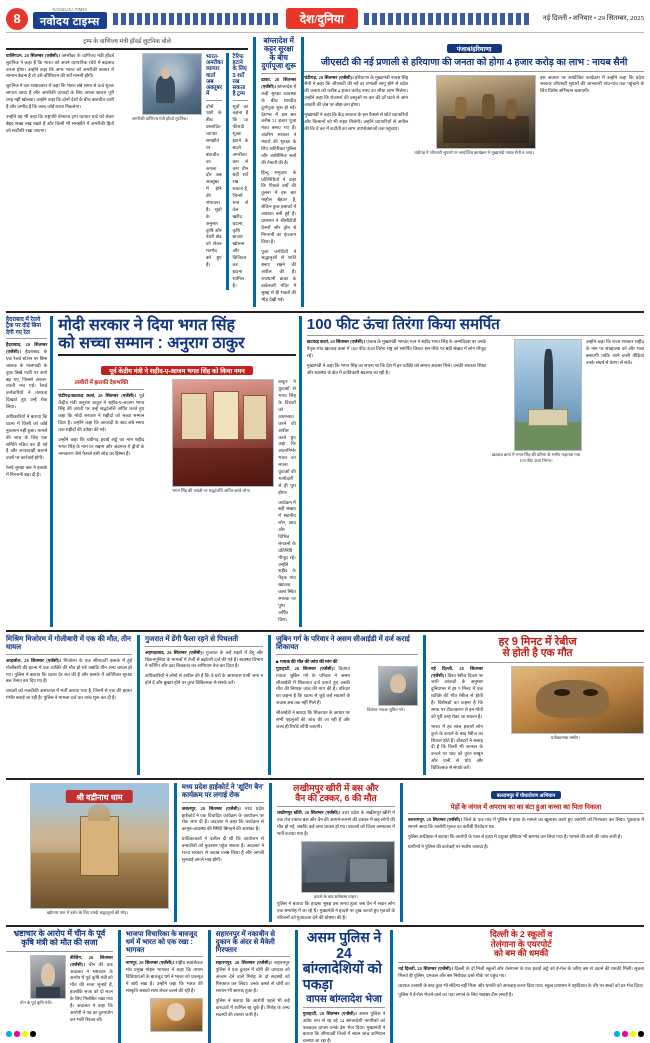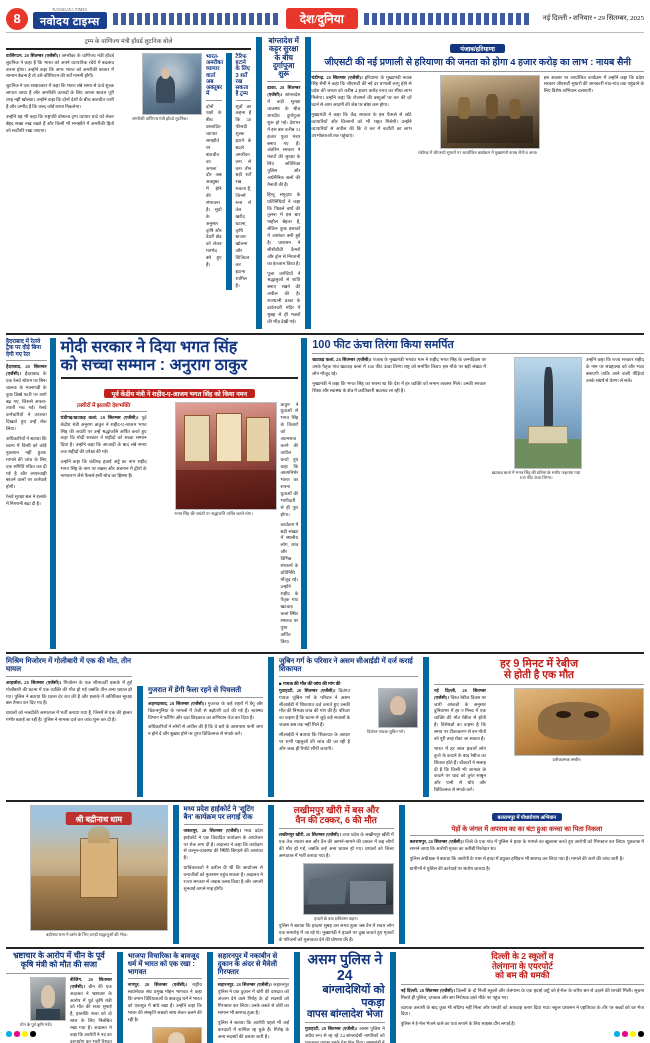--- a/index.html
+++ b/index.html
@@ -33,21 +33,21 @@
     background:repeating-linear-gradient(90deg,#1b3f8f 0 5px,#ffffff 5px 8px); opacity:.85; }
   .section-tag {
     background:#e8372a; color:#fff; font-weight:bold; font-size:12px;
     padding:2px 14px; border-radius:3px; flex:0 0 auto;
   }
   .mast-date { font-size:7px; color:#222; margin-left:6px; flex:0 0 auto; text-align:right; line-height:1.3;}
 
   
   .rule { border-top:1px solid #999; margin:3px 0; }
   .thickrule { border-top:2px solid #222; margin:3px 0; }
-  .vr { border-left:6px solid #0369a1; }
+  .vr { border-left:3px solid #0369a1; }
 
   .hl { font-family:"Liberation Sans", sans-serif; font-weight:bold; color:#111; line-height:1.12; }
   .hl.red { color:#c0211c; }
   .hl.blue { color:#12357f; }
   .kicker { font-size:6.2px; color:#333; line-height:1.25; }
   .body { font-size:4.6px; line-height:1.5; text-align:justify; color:#222; }
   .body p { margin:0 0 3px 0; }
   .dline { font-size:4.6px; font-weight:bold; }
   .cap { font-size:4.2px; color:#333; text-align:center; line-height:1.3; padding-top:1px; }
 
@@ -227,21 +227,21 @@
         <div class="col">
           <div class="body">
             <p>ठाकुर ने युवाओं से भगत सिंह के विचारों को आत्मसात करने की अपील करते हुए कहा कि आत्मनिर्भर भारत का सपना युवाओं की भागीदारी से ही पूरा होगा।</p>
             <p>कार्यक्रम में बड़ी संख्या में स्थानीय लोग, छात्र और विभिन्न संगठनों के प्रतिनिधि मौजूद रहे। उन्होंने शहीद के पैतृक गांव खटकड़ कलां स्थित स्मारक पर पुष्प अर्पित किए।</p>
           </div>
         </div>
       </div>
     </div>
 
     <div class="vr" style="flex:1 1 auto; padding-left:5px;">
-      <div class="hl blue" style="font-size:11px;">100 फीट ऊंचा तिरंगा किया समर्पित</div>
+      <div class="hl blue" style="font-size:15px;">100 फीट ऊंचा तिरंगा किया समर्पित</div>
       <div class="rule"></div>
       <div class="cols" style="gap:4px;">
         <div class="col">
           <div class="body">
             <p><span class="dline">खटकड़ कलां, 28 सितम्बर (एजेंसी)।</span>
                <span>पंजाब के मुख्यमंत्री भगवंत मान ने शहीद भगत सिंह के जन्मदिवस पर उनके पैतृक गांव खटकड़ कलां में 100 फीट ऊंचा तिरंगा राष्ट्र को समर्पित किया। इस मौके पर बड़ी संख्या में लोग मौजूद रहे।</span></p>
             <p>मुख्यमंत्री ने कहा कि भगत सिंह का सपना था कि देश में हर व्यक्ति को समान अवसर मिले। उनकी सरकार शिक्षा और स्वास्थ्य के क्षेत्र में क्रांतिकारी बदलाव ला रही है।</p>
           </div>
         </div>
         <div class="col" style="flex:0 0 92px;">
@@ -266,21 +266,21 @@
     <div style="width:126px;">
       <div class="hl blue" style="font-size:7.2px;">मिश्रिम मिजोरम में गोलीबारी में एक की मौत, तीन घायल</div>
       <div class="rule"></div>
       <div class="body">
         <p><span class="dline">आइजोल, 28 सितम्बर (एजेंसी)।</span>
            <span>मिजोरम के एक सीमावर्ती इलाके में हुई गोलीबारी की घटना में एक व्यक्ति की मौत हो गई जबकि तीन अन्य घायल हो गए। पुलिस ने बताया कि घटना देर रात की है और इलाके में अतिरिक्त सुरक्षा बल तैनात कर दिए गए हैं।</span></p>
         <p>घायलों को नजदीकी अस्पताल में भर्ती कराया गया है, जिनमें से एक की हालत गंभीर बताई जा रही है। पुलिस ने मामला दर्ज कर जांच शुरू कर दी है।</p>
       </div>
     </div>
 
-    <div class="vr" style="width:126px; padding-left:5px;margin-top:29px;">
+    <div class="vr" style="width:126px; padding-left:5px;">
       <div class="hl blue" style="font-size:7.2px;">गुजरात में डेंगी फैला रहने से पिघलती</div>
       <div class="rule"></div>
       <div class="body">
         <p><span class="dline">अहमदाबाद, 28 सितम्बर (एजेंसी)।</span>
            <span>गुजरात के कई शहरों में डेंगू और चिकनगुनिया के मामलों में तेजी से बढ़ोतरी दर्ज की गई है। स्वास्थ्य विभाग ने फॉगिंग और दवा छिड़काव का अभियान तेज कर दिया है।</span></p>
         <p>अधिकारियों ने लोगों से अपील की है कि वे घरों के आसपास पानी जमा न होने दें और बुखार होने पर तुरंत चिकित्सक से संपर्क करें।</p>
       </div>
     </div>
 
     <div class="vr" style="width:150px; padding-left:5px;">
@@ -430,21 +430,21 @@
       <div class="rule"></div>
       <div class="body">
         <p><span class="dline">सहारनपुर, 28 सितम्बर (एजेंसी)।</span>
            <span>सहारनपुर पुलिस ने एक दुकान में चोरी की वारदात को अंजाम देने वाले गिरोह के दो सदस्यों को गिरफ्तार कर लिया। उनके कब्जे से चोरी का सामान भी बरामद हुआ है।</span></p>
         <p>पुलिस ने बताया कि आरोपी पहले भी कई वारदातों में शामिल रह चुके हैं। गिरोह के अन्य सदस्यों की तलाश जारी है।</p>
       </div>
     </div>
 
     <div class="vr" style="width:124px; padding-left:5px;">
       <div class="hl blue" style="font-size:14px;text-align:center;">असम पुलिस ने 24</div>
-      <div class="hl blue" style="font-size:11px;text-align:right;">बांग्लादेशियों को पकड़ा</div>
+      <div class="hl blue" style="font-size:14px;text-align:left;">बांग्लादेशियों को पकड़ा</div>
       <div class="hl blue" style="font-size:10px;text-align:center;">वापस बांग्लादेश भेजा</div>
       <div class="rule"></div>
       <div class="body">
         <p><span class="dline">गुवाहाटी, 28 सितम्बर (एजेंसी)।</span>
            <span>असम पुलिस ने अवैध रूप से रह रहे 24 बांग्लादेशी नागरिकों को पकड़कर वापस उनके देश भेज दिया। मुख्यमंत्री ने बताया कि सीमावर्ती जिलों में सघन जांच अभियान चलाया जा रहा है।</span></p>
         <p>अधिकारियों के अनुसार पकड़े गए लोगों में महिलाएं और बच्चे भी शामिल थे। सभी को सीमा पर बांग्लादेशी अधिकारियों को सौंप दिया गया।</p>
 
       </div>
     </div>
 

